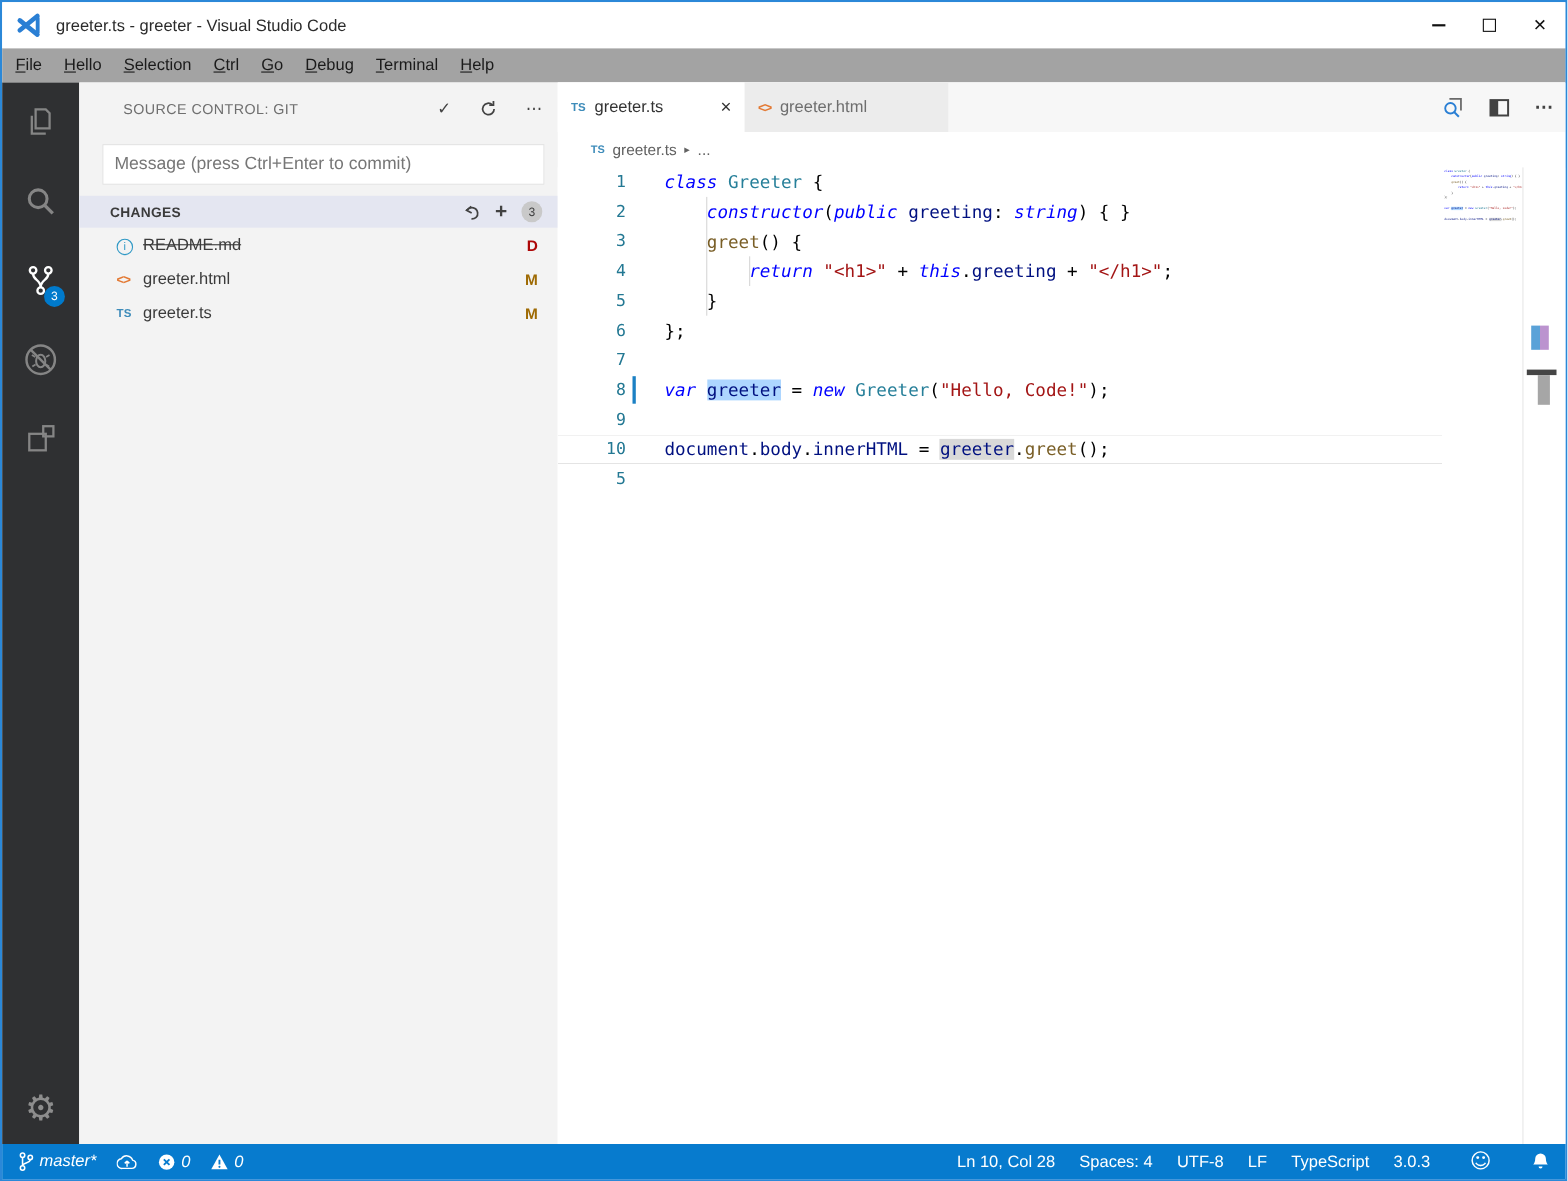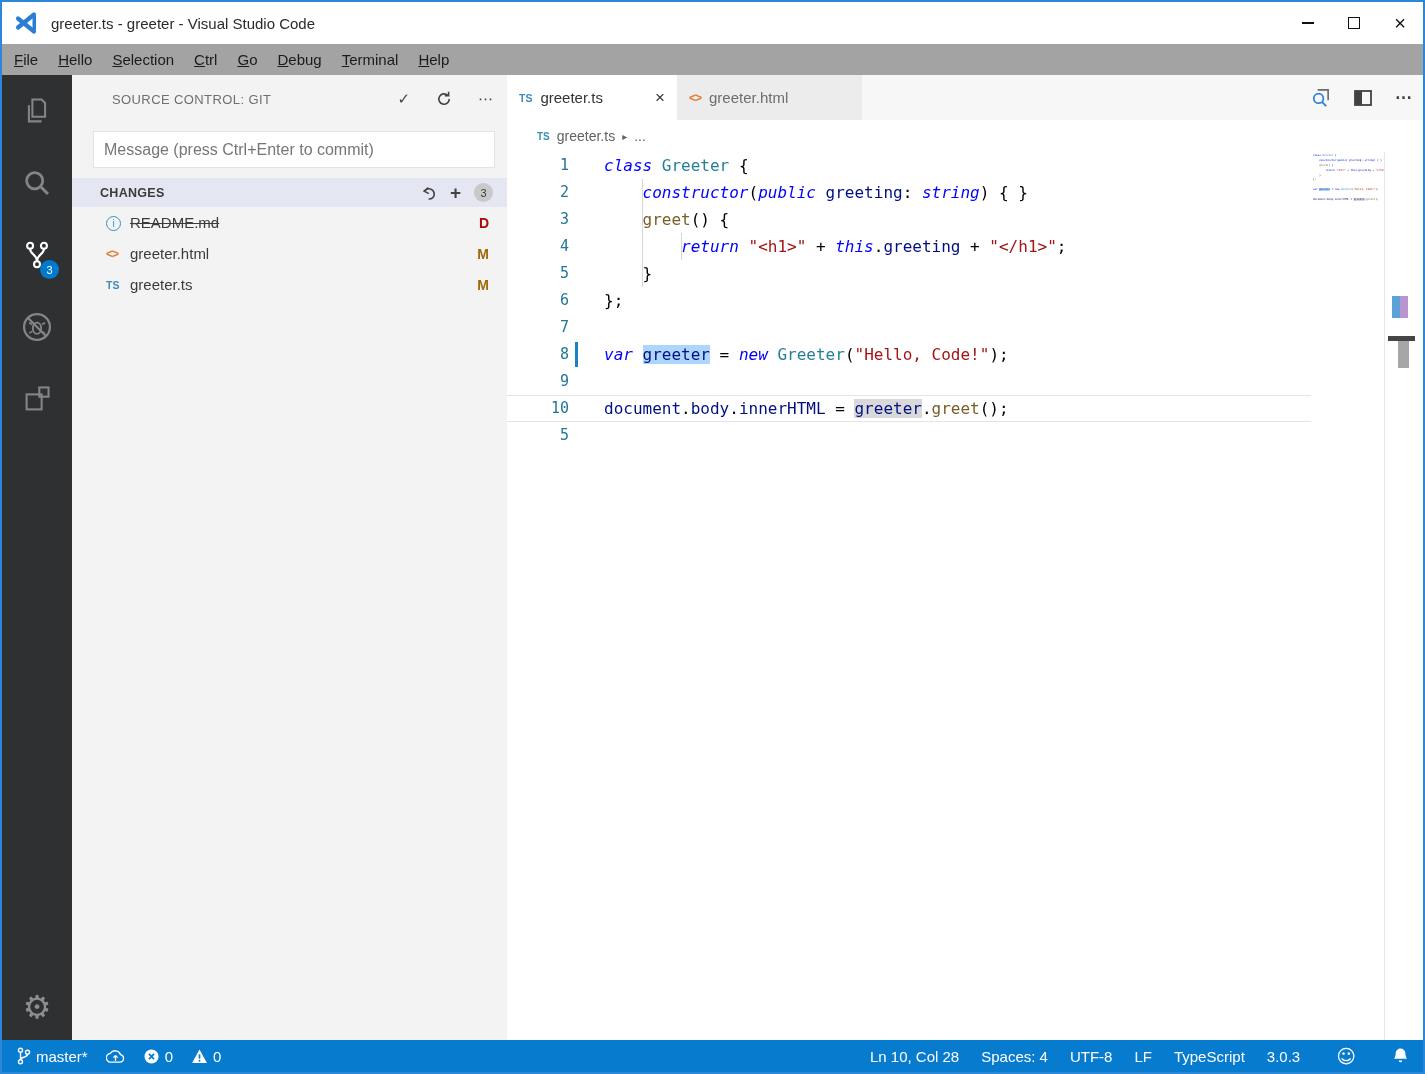--- a/index.html
+++ b/index.html
@@ -97,21 +97,21 @@
   .minimap .code-line { height:4.9px; line-height:4.9px; font-size:2.6px; padding-left:2px; }
   .overview-ruler { position:absolute; top:0; right:0; bottom:0; width:39px; border-left:1px solid #e7e7e7; background:#fff; }
   .ovr-blue   { position:absolute; left:7px;  top:144px; width:8px;  height:22px; background:#5aa2d8; }
   .ovr-purple { position:absolute; left:15px; top:144px; width:8px;  height:22px; background:#bb93cf; }
   .ovr-dark   { position:absolute; left:3px;  top:184px; width:27px; height:5px;  background:#454545; }
   .ovr-gray   { position:absolute; left:13px; top:189px; width:11px; height:27px; background:#a6a6a6; }
 
   
   .statusbar { height:32px; background:#077bce; color:#fff; display:flex; align-items:center; font-size:15px; flex-shrink:0; padding:0 14px; }
   .sb-left { display:flex; align-items:center; gap:18px; }
-  .sb-grp { display:flex; align-items:center; gap:5px; }
+  .sb-grp { display:flex; align-items:flex-start; gap:5px;font-style:italic; }
   .sb-right { margin-left:auto; display:flex; align-items:center; gap:36px; }
   .sb-smiley { font-size:19px; font-family:"DejaVu Sans", sans-serif; }
 </style>
 </head>
 <body>
 
 <div class="window">
 
   <div class="titlebar">
     <svg class="vscode-logo" viewBox="0 0 24 24">

